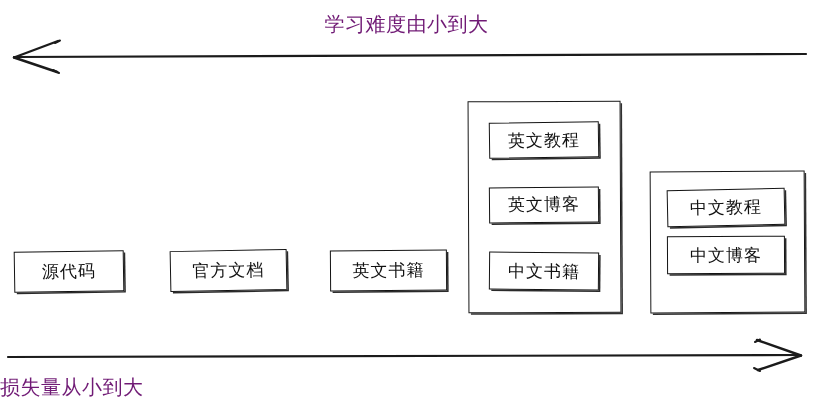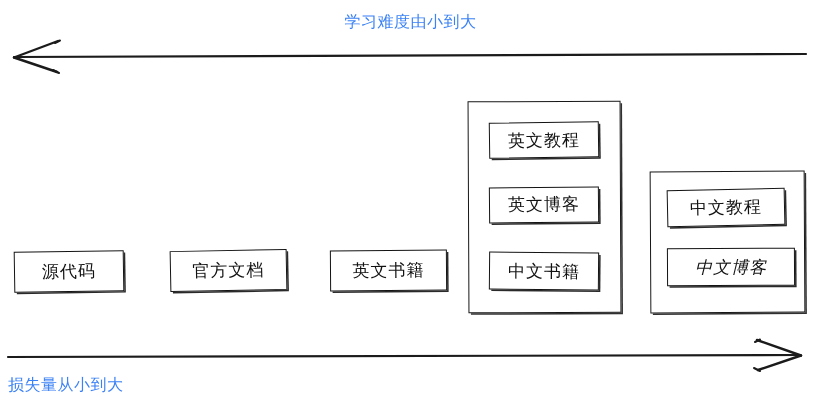--- a/index.html
+++ b/index.html
@@ -16,26 +16,25 @@
     color: #1a1a1a;
   }
   #diagram {
     position: absolute;
     left: 0; top: 0;
     width: 813px;
     height: 414px;
   }
   .axis-label {
     position: absolute;
-    font-size: 16px;
+    font-size: 20px;
     line-height: 1;
-    color: #3b82f6;
+    color: #701a75;
     white-space: nowrap;
     letter-spacing: 0.5px;
-    padding-left: 8px;
   }
   #top-label {
     left: 0; right: 0;
     top: 14px;
     text-align: center;
   }
   #bottom-label {
     left: 0; right: 0;
     top: 377px;
     text-align: left;
@@ -128,15 +127,15 @@
 <div class="sketch-box r6" style="left:489px; top:252px; width:110px; height:38px;">
   <span class="box-label">中文书籍</span>
 </div>
 
 <div class="group-box rg2" style="left:650px; top:171px; width:155px; height:142px;"></div>
 
 <div class="sketch-box r7" style="left:667px; top:189px; width:118px; height:37px;">
   <span class="box-label">中文教程</span>
 </div>
 
-<div class="sketch-box r8" style="left:667px; top:248px; width:128px; height:38px;font-style:italic;">
+<div class="sketch-box r8" style="left:667px; top:236px; width:118px; height:38px;">
   <span class="box-label">中文博客</span>
 </div>
 
 </body></html>

